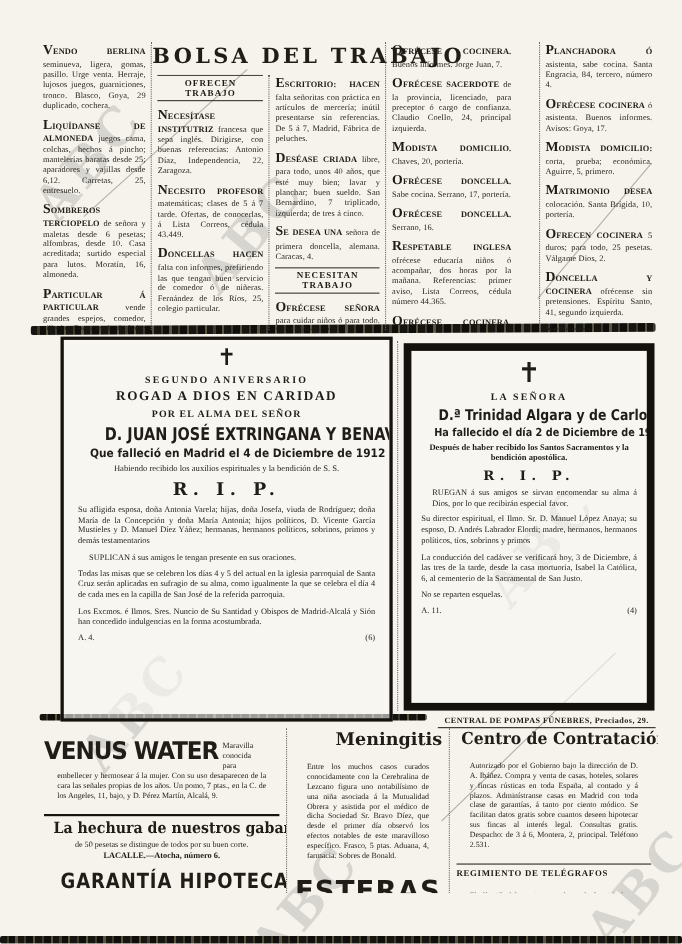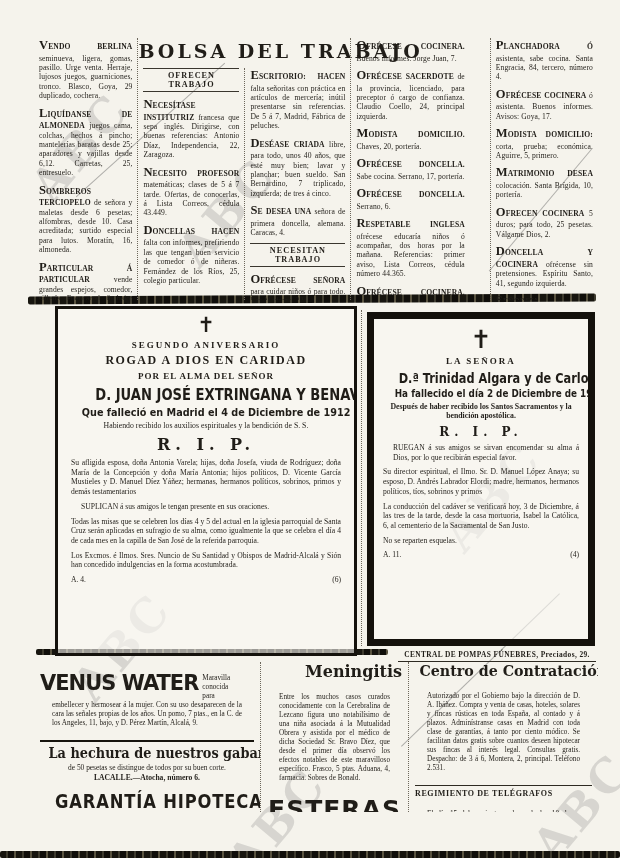--- a/index.html
+++ b/index.html
@@ -145,21 +145,21 @@
 
         </div>
       </div>
     </div>
 
     <div class="ccol vsep" style="width:127px;">
       <p class="ad"><span class="lead">OFRÉCESE COCINERA.</span> <span>Buenos informes. Jorge Juan, 7.</span></p>
       <p class="ad"><span class="lead">OFRÉCESE SACERDOTE</span> <span>de la provincia, licenciado, para preceptor ó cargo de confianza. Claudio Coello, 24, principal izquierda.</span></p>
       <p class="ad"><span class="lead">MODISTA DOMICILIO.</span> <span>Chaves, 20, portería.</span></p>
       <p class="ad"><span class="lead">OFRÉCESE DONCELLA.</span> <span>Sabe cocina. Serrano, 17, portería.</span></p>
-      <p class="ad"><span class="lead">OFRÉCESE DONCELLA.</span> <span>Serrano, 6.</span></p>
+      <p class="ad"><span class="lead">OFRÉCESE DONCELLA.</span> <span>Serrano, 16.</span></p>
       <p class="ad"><span class="lead">RESPETABLE INGLESA</span> <span>ofrécese educaría niños ó acompañar, dos horas por la mañana. Referencias: primer aviso, Lista Correos, cédula número 44.365.</span></p>
       <p class="ad"><span class="lead">OFRÉCESE COCINERA.</span> <span>Económica. Vega, 11, portería.</span></p>
 
     </div>
 
     <div class="ccol vsep" style="width:115px;margin-left:20px;">
       <p class="ad"><span class="lead">PLANCHADORA Ó</span> <span>asistenta, sabe cocina. Santa Engracia, 84, tercero, número 4.</span></p>
       <p class="ad"><span class="lead">OFRÉCESE COCINERA</span> <span>ó asistenta. Buenos informes. Avisos: Goya, 17.</span></p>
       <p class="ad"><span class="lead">MODISTA DOMICILIO:</span> <span>corta, prueba; económica. Aguirre, 5, primero.</span></p>
       <p class="ad"><span class="lead">MATRIMONIO DESEA</span> <span>colocación. Santa Brígida, 10, portería.</span></p>

